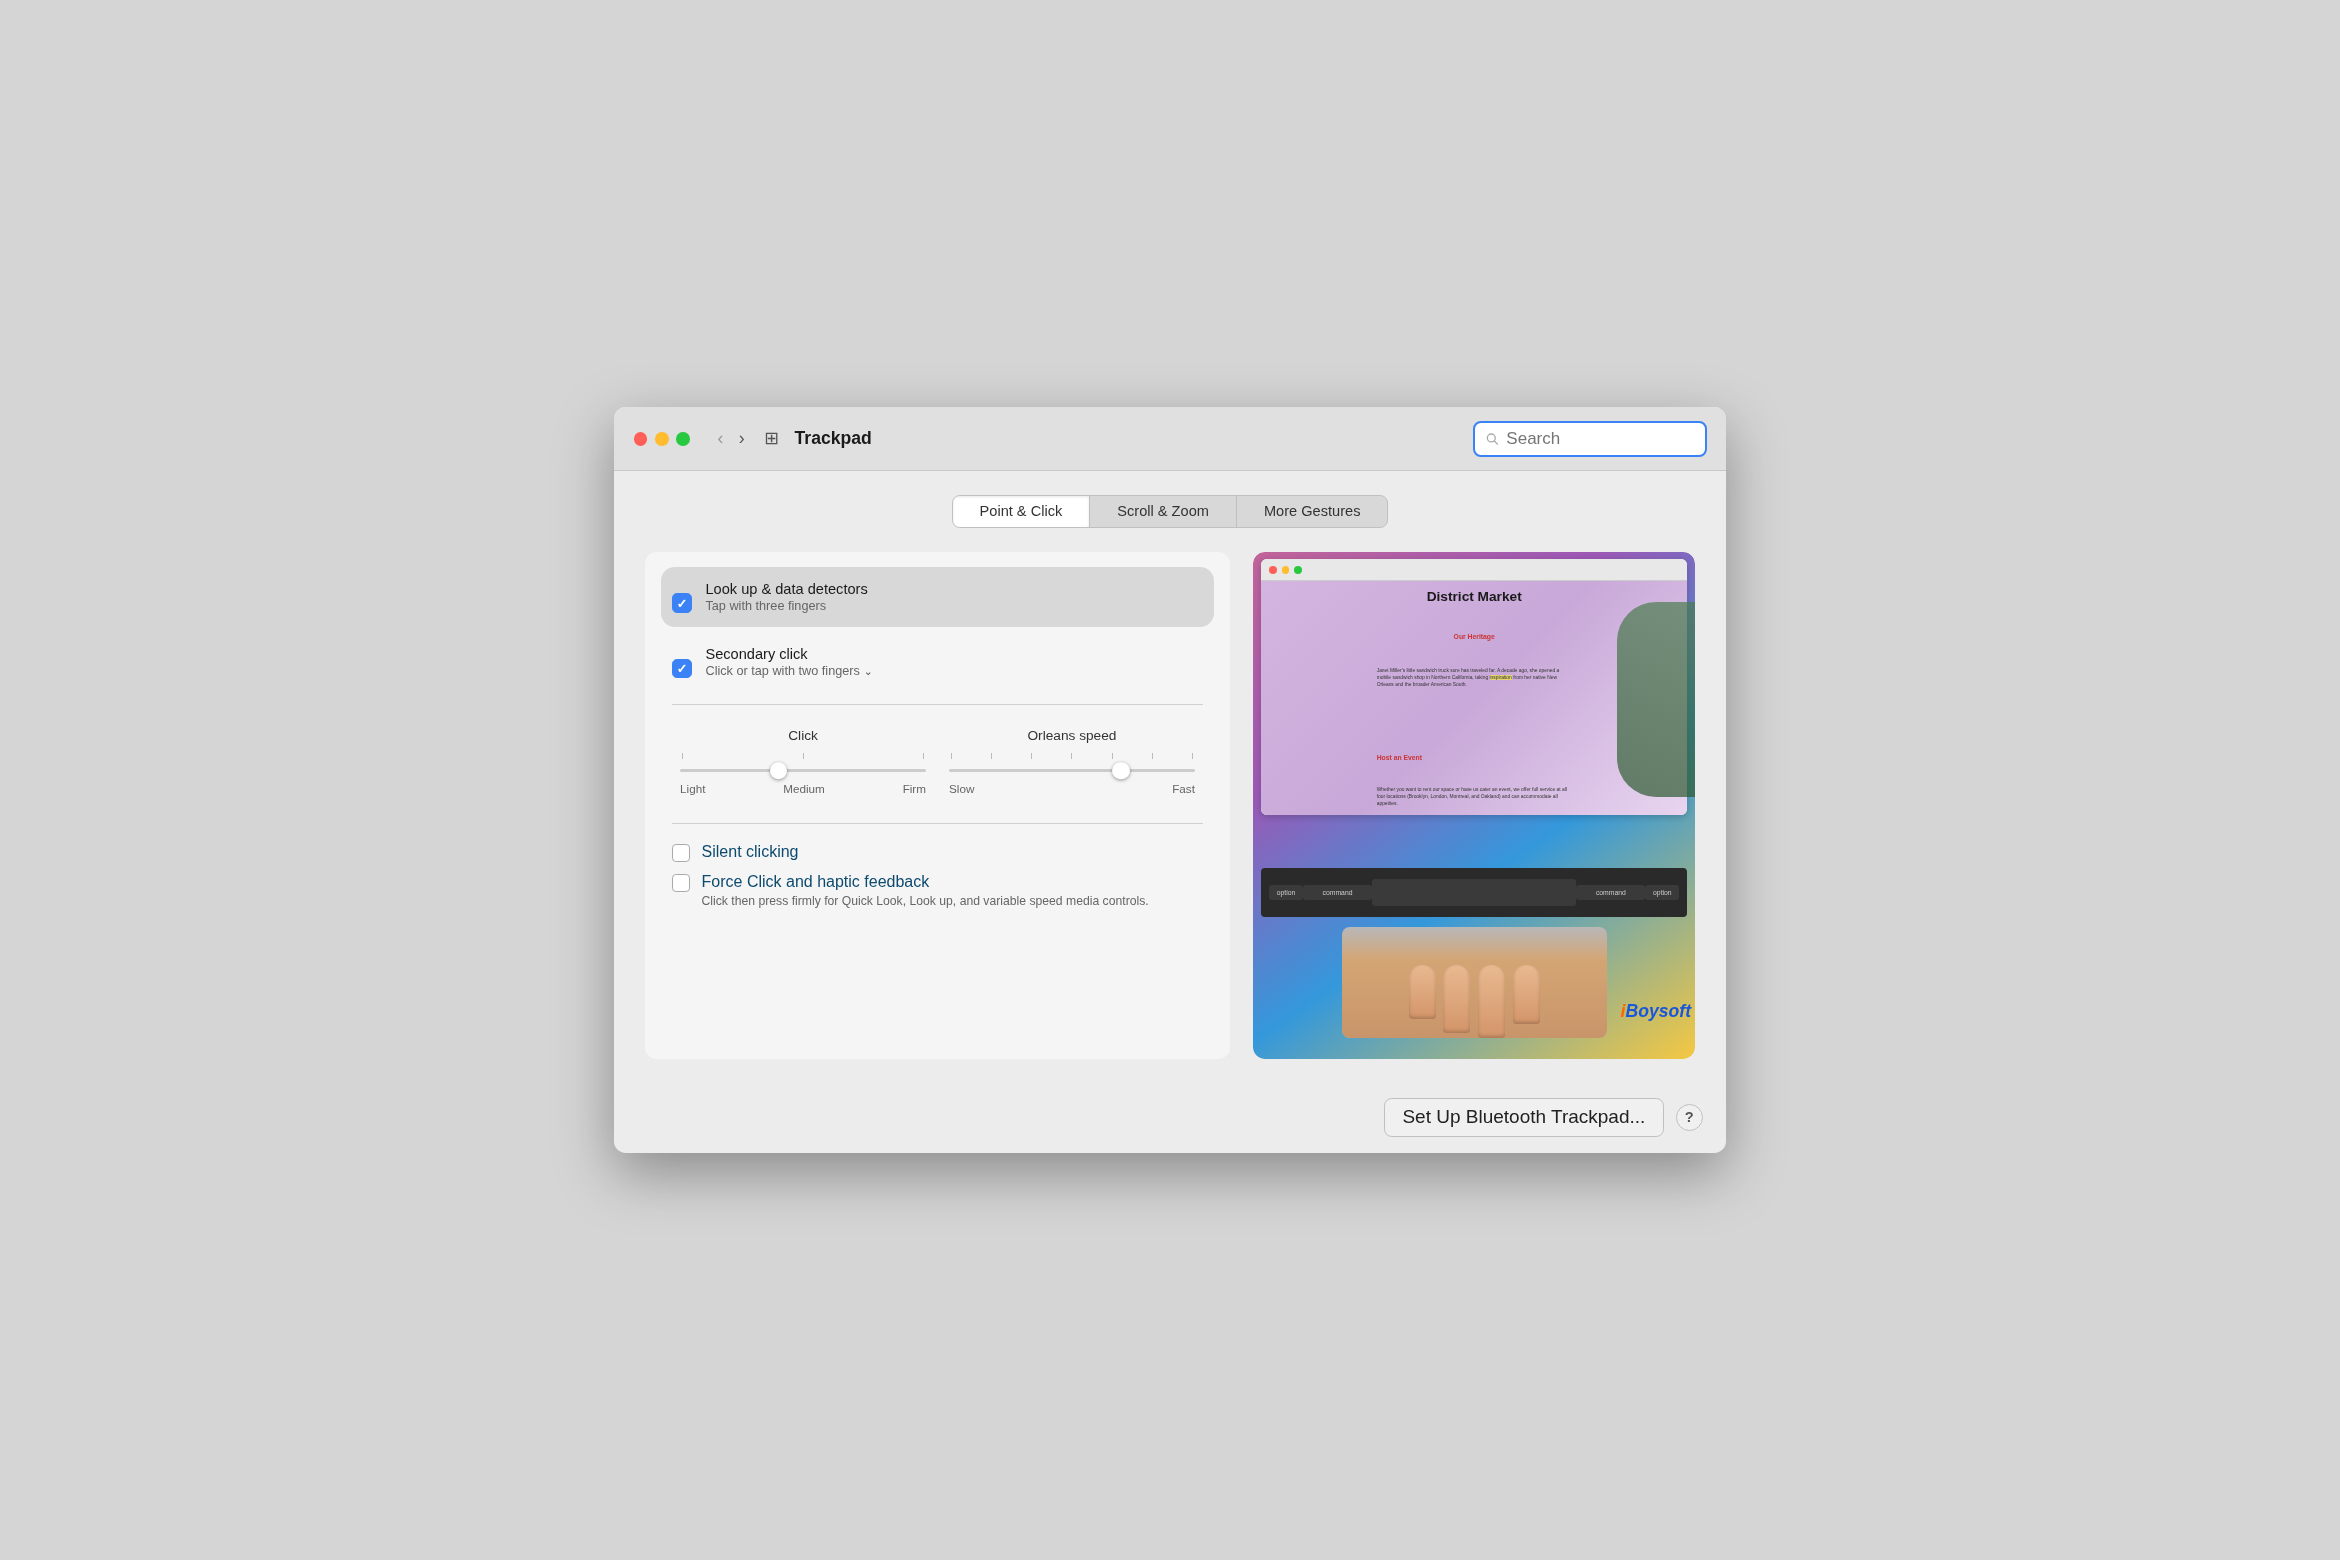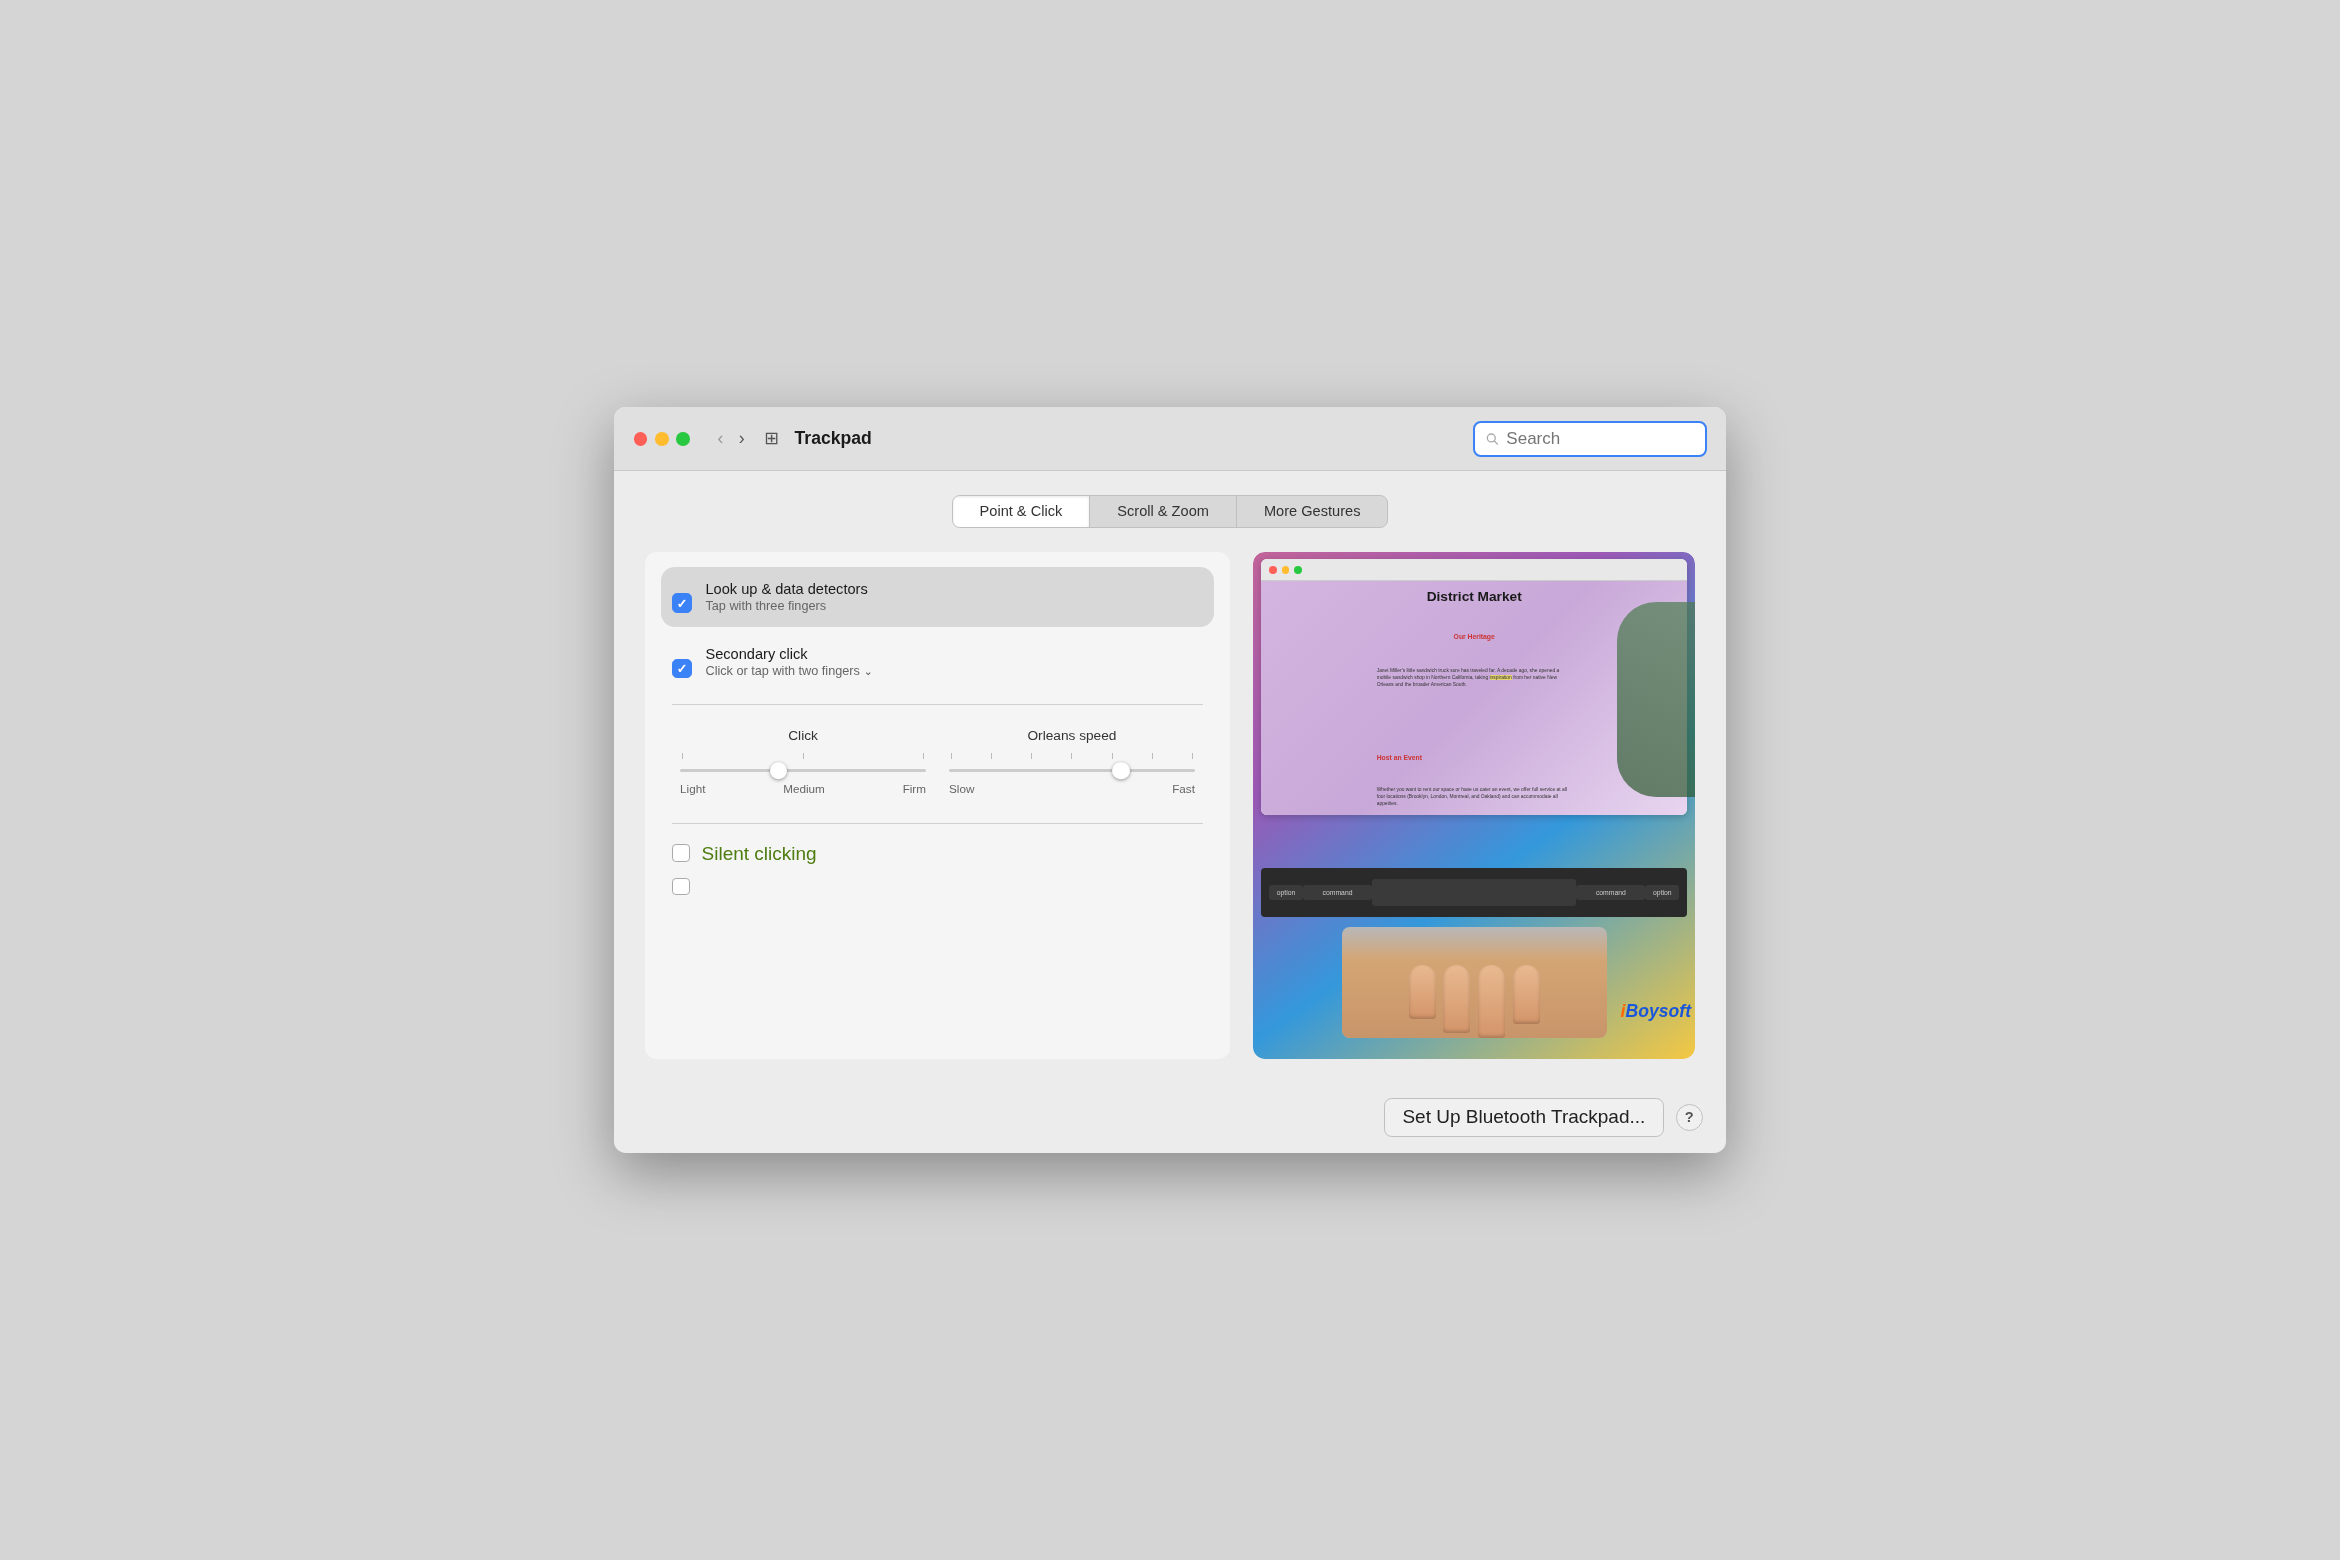--- a/index.html
+++ b/index.html
@@ -249,22 +249,22 @@
       width: 17.6px;
       height: 17.6px;
       border-radius: 3.9px;
       border: 1.5px solid #aaa;
       background: white;
       flex-shrink: 0;
       margin-top: 1px;
       cursor: pointer;
     }
     .option-text {
-      font-size: 19px;
-      color: #4d7c0f;
+      font-size: 16px;
+      color: #0c4a6e;
     }
     .option-desc {
       font-size: 12.2px;
       color: #666;
       margin-top: 2px;
       line-height: 1.4;
     }
     .right-panel {
       flex: 1;
       border-radius: 11.7px;
@@ -554,20 +554,24 @@
 
         <div class="bottom-options">
           <div class="bottom-option">
             <div class="checkbox-small"></div>
             <div>
               <div class="option-text">Silent clicking</div>
             </div>
           </div>
           <div class="bottom-option">
             <div class="checkbox-small"></div>
+            <div>
+              <div class="option-text">Force Click and haptic feedback</div>
+              <div class="option-desc">Click then press firmly for Quick Look, Look up, and variable speed media controls.</div>
+            </div>
           </div>
         </div>
       </div>
 
       <div class="right-panel">
         <div class="preview-image">
 
           <div class="mac-screen-mockup">
             <div class="mac-screen-header">
               <div class="tiny-dot" style="background:#ff5f57;"></div>

